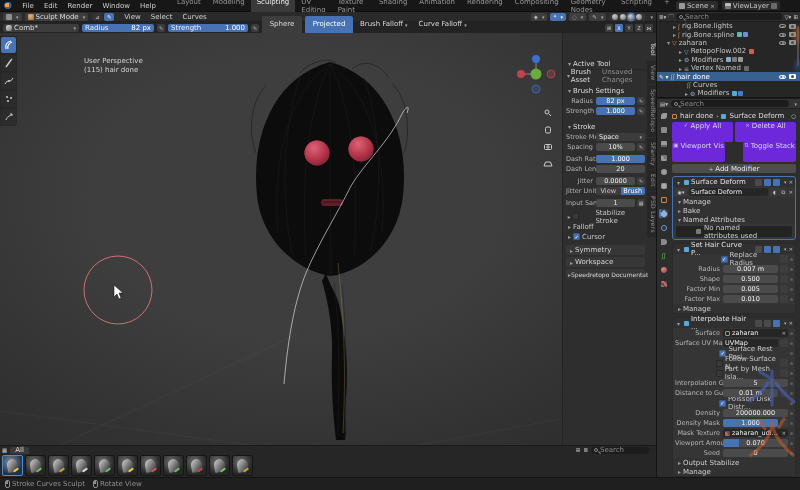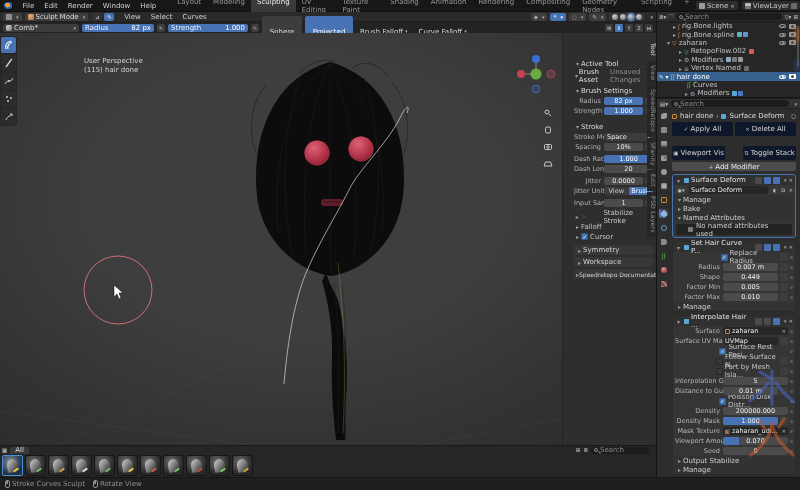--- a/index.html
+++ b/index.html
@@ -8,48 +8,48 @@
 .r{display:flex;align-items:center}
 .caret{font-size:5px;color:#aaa;margin-left:2px}
 .exp{font-size:6px;color:#999;width:7px;display:inline-block;text-align:center}
 
 #topbar{position:absolute;left:0;top:0;width:800px;height:12px;background:#171717;display:flex;align-items:center;border-bottom:1px solid #0e0e0e}
 #blender-logo{width:9px;height:7px;background:radial-gradient(circle at 40% 45%,#ff9f3e 0 35%,#2a66a8 36% 70%,transparent 71%);border-radius:50%;margin:0 5px 0 4px}
 .menu{padding:0 5px;color:#cfcfcf}
 #tabs{display:flex;margin-left:10px}
 .tab{padding:1px 6px;color:#989898;border-radius:3px 3px 0 0}
 .tab.active{background:#3a3a3a;color:#f0f0f0}
-#topbar-right{margin-left:auto;display:flex;gap:4px;padding-right:0}
+#topbar-right{margin-left:auto;display:flex;gap:4px;padding-right:20px}
 .tb-widget{display:flex;align-items:center;background:#2c2c2c;border-radius:2px;height:9px;padding:0 3px;gap:2px}
 .tb-ic{width:6px;height:6px;border-radius:1px}
 
 #vh1{position:absolute;left:0;top:12px;width:657px;height:10px;background:#2a2a2a;display:flex;align-items:center;border-bottom:1px solid #202020}
 #vh2{position:absolute;left:0;top:22px;width:657px;height:11px;background:#232323;display:flex;align-items:center;gap:3px;padding-left:3px}
 .hbtn{display:flex;align-items:center;background:#3d3d3d;border-radius:2px;height:8px;padding:0 3px;gap:2px;color:#ddd}
 .toggle{width:10px;height:8px;background:#333;border-radius:2px;display:flex;align-items:center;justify-content:center}
 .toggle.on{background:#4772b3}
 .slider{position:relative;height:8px;background:#4772b3;border-radius:2px;display:flex;align-items:center;justify-content:space-between;padding:0 3px;color:#fff}
 .slider .sl{color:#e8f0ff}
-.gbtn{height:8px;background:#3d3d3d;border-radius:2px;display:flex;align-items:flex-start;justify-content:center;padding:12px 4px;color:#ddd}
+.gbtn{height:8px;background:#3d3d3d;border-radius:2px;display:flex;align-items:flex-end;justify-content:center;padding:12px 4px;color:#ddd}
 .gbtn.blue{background:#4772b3;color:#fff}
 .pen{width:8px;height:8px;background:#3d3d3d;border-radius:2px;display:flex;align-items:center;justify-content:center;color:#bbb;font-size:5px}
 .sq{width:8px;height:8px;background:#3a3a3a;border-radius:1px;display:flex;align-items:center;justify-content:center;color:#ccc;font-size:5px}
 .sq.on{background:#4772b3;color:#fff}
 .sphere{width:6px;height:6px;border-radius:50%;background:radial-gradient(circle at 35% 30%,#cfcfcf,#6a6a6a)}
 .sphere.on{box-shadow:0 0 0 1.5px #4772b3}
 
 #canvas{position:absolute;left:0;top:33px;width:657px;height:412px;background:radial-gradient(ellipse at 45% 40%,#3e3e3e 0 40%,#323232 75%,#2b2b2b 100%);overflow:hidden}
 #overlay-text{position:absolute;left:84px;top:24px;line-height:9px;color:#d4d4d4}
 #toolcol{position:absolute;left:0;top:3px;width:17px;display:flex;flex-direction:column;gap:2px;background:rgba(30,30,30,.6);padding:1px;border-radius:0 3px 3px 0}
 .tool{width:15px;height:16px;border-radius:2px;background:#2c2c2c;display:flex;align-items:center;justify-content:center}
 .tool.active{background:#4772b3}
 .tool svg{display:block}
 
 #npanel{position:absolute;right:0;top:0;width:95px;height:412px;background:#2e2e2e;border-left:1px solid #232323}
-#np-content{position:absolute;left:8px;top:0;width:85px;height:412px;padding:26px 3px 0 3px;overflow:hidden}
+#np-content{position:absolute;left:0;top:0;width:85px;height:412px;padding:26px 3px 0 3px;overflow:hidden}
 #np-tabs{position:absolute;right:0;top:6px;width:10px;display:flex;flex-direction:column;gap:1px}
 .vtab{writing-mode:vertical-rl;font-size:6px;color:#909090;background:#262626;padding:4px 0;text-align:center;border-radius:0 2px 2px 0;letter-spacing:.3px}
 .vtab.active{background:#2e2e2e;color:#e0e0e0}
 .np-sec{display:flex;align-items:center;height:9px;color:#dcdcdc}
 .np-row{display:flex;align-items:center;height:9px;margin-top:1px}
 .np-lb{width:30px;text-align:right;padding-right:3px;color:#b2b2b2;white-space:nowrap;font-size:6.5px}
 .np-fd{flex:1;height:8px;background:#4b4b4b;border-radius:2px;color:#eee;display:flex;align-items:center;justify-content:center;font-size:6.5px}
 .np-fd.blue{background:#4772b3;color:#fff}
 .np-fd.dd{justify-content:space-between;padding:0 3px}
 .seg{flex:1;display:flex;height:8px;border-radius:2px;overflow:hidden}
@@ -82,36 +82,36 @@
 #ol-scroll{position:absolute;right:1px;top:14px;width:2px;height:40px;background:#4e4e4e;border-radius:1px}
 
 #props{position:absolute;left:657px;top:98px;width:143px;height:379px;background:#2d2d2d;border-top:1px solid #1c1c1c}
 #pr-head{display:flex;align-items:center;height:10px;background:#333;padding:0 3px;gap:3px;border-bottom:1px solid #222}
 #pr-tabs{position:absolute;left:0;top:12px;width:13px;display:flex;flex-direction:column;gap:5px;align-items:center}
 .ptab{width:9px;height:9px;border-radius:2px;display:flex;align-items:center;justify-content:center}
 .ptab.active{background:#3f3f3f;box-shadow:inset 2px 0 0 #4772b3}
 .pico{width:6px;height:6px;border-radius:1px}
 #pr-body{position:absolute;left:13px;top:12px;width:128px;height:365px;padding:0 2px}
 .crumb{display:flex;align-items:center;height:10px;gap:3px;color:#ddd}
-.btn2{flex:1;height:14px;background:#0f172a;border-radius:2px;display:flex;align-items:center;justify-content:center;gap:2px;color:#d8d8d8}
+.btn2{flex:1;height:20px;background:#6d28d9;border-radius:2px;display:flex;align-items:flex-start;justify-content:center;gap:2px;color:#d8d8d8}
 .wide{height:9px;background:#4d4d4d;border-radius:2px;display:flex;align-items:center;justify-content:center;color:#e8e8e8;margin-top:2px}
 .mpanel{background:#353535;border:1px solid #2a2a2a;border-radius:3px;margin-top:3px;position:relative}
 .mpanel.act{border-color:#4772b3}
 .mhead{display:flex;align-items:center;height:10px;background:#303030;border-radius:3px 3px 0 0;padding:0 2px;gap:2px;color:#e2e2e2}
 .mtg{width:7px;height:7px;border-radius:1px;background:#4a4a4a;flex:none}
 .mtg.b{background:#4772b3}
 .prow{display:flex;align-items:center;height:10px;padding:0 2px}
 .plb{width:48px;text-align:right;padding-right:3px;color:#b5b5b5;white-space:nowrap;font-size:6.5px}
 .pfd{flex:1;height:8px;background:#4b4b4b;border-radius:2px;color:#eee;display:flex;align-items:center;justify-content:center;position:relative;overflow:hidden;font-size:6.5px}
 .pfd .fill{position:absolute;left:0;top:0;bottom:0;background:#4772b3;z-index:0}
 .pfd span{position:relative;z-index:1}
 .abox{width:8px;height:8px;background:#3d3d3d;border-radius:1px;margin-left:2px;flex:none}
 .dec{width:3px;height:3px;background:#5a5a5a;border-radius:50%;margin-left:2px;flex:none}
 .subhead{display:flex;align-items:center;height:9px;background:#323232;color:#cfcfcf;padding:0 3px}
-.infobox{display:flex;align-items:center;gap:3px;background:#232323;border-radius:2px;margin:2px 3px;height:11px;padding:0 12px;color:#cfcfcf}
+.infobox{display:flex;align-items:center;gap:3px;background:#232323;border-radius:2px;margin:2px 3px;height:11px;padding:0 20px;color:#cfcfcf}
 .objfd{flex:1;height:8px;background:#262626;border-radius:2px;display:flex;align-items:center;gap:2px;padding:0 2px;color:#eee;font-size:6.5px}
 #kanji{position:absolute;right:2px;bottom:18px;z-index:3;opacity:.55;pointer-events:none}
 
 #shelf{position:absolute;left:0;top:445px;width:657px;height:32px;background:#262626;border-top:1px solid #191919}
 #shelf-head{display:flex;align-items:center;height:8px;padding:0 2px;gap:3px}
 .shelf-tab{background:#3a3a3a;color:#ddd;padding:0 5px;height:7px;display:flex;align-items:center;border-radius:2px 2px 0 0}
 #shelf-right{margin-left:auto;display:flex;align-items:center;gap:3px;padding-right:6px}
 #thumbs{display:flex;gap:2px;padding:1px 2px}
 .thumb{width:21px;height:21px;background:radial-gradient(circle at 38% 32%,#5c5c5c 0 18%,#262626 70%);border:1px solid #161616;border-radius:2px;position:relative}
 .thumb.sel{border-color:#4a90d9;background:radial-gradient(circle at 38% 32%,#6a7688 0 18%,#223046 70%)}
@@ -651,21 +651,21 @@
       <div class="r" style="gap:2px;margin-top:1px">
         <div class="btn2">
             <span class="glyph">✓</span>
             <span>Apply All</span>
           </div>
         <div class="btn2">
             <span class="glyph">×</span>
             <span>Delete All</span>
           </div>
       </div>
-      <div class="r" style="gap:18px;margin-top:10px">
+      <div class="r" style="gap:18px;margin-top:0">
         <div class="btn2">
             <span class="glyph">▣</span>
             <span>Viewport Vis</span>
           </div>
         <div class="btn2">
             <span class="glyph">⇅</span>
             <span>Toggle Stack</span>
           </div>
       </div>
       <div class="wide">
@@ -733,21 +733,21 @@
           <span class="plb">Radius</span>
           <div class="pfd">
               <span>0.007 m</span>
             </div>
           <span class="abox"></span>
             <span class="dec"></span>
         </div>
         <div class="prow">
           <span class="plb">Shape</span>
           <div class="pfd">
-              <span>0.449</span>
+              <span>0.500</span>
             </div>
           <span class="abox"></span>
             <span class="dec"></span>
         </div>
         <div class="prow">
           <span class="plb">Factor Min</span>
           <div class="pfd">
               <span>0.005</span>
             </div>
           <span class="abox"></span>

